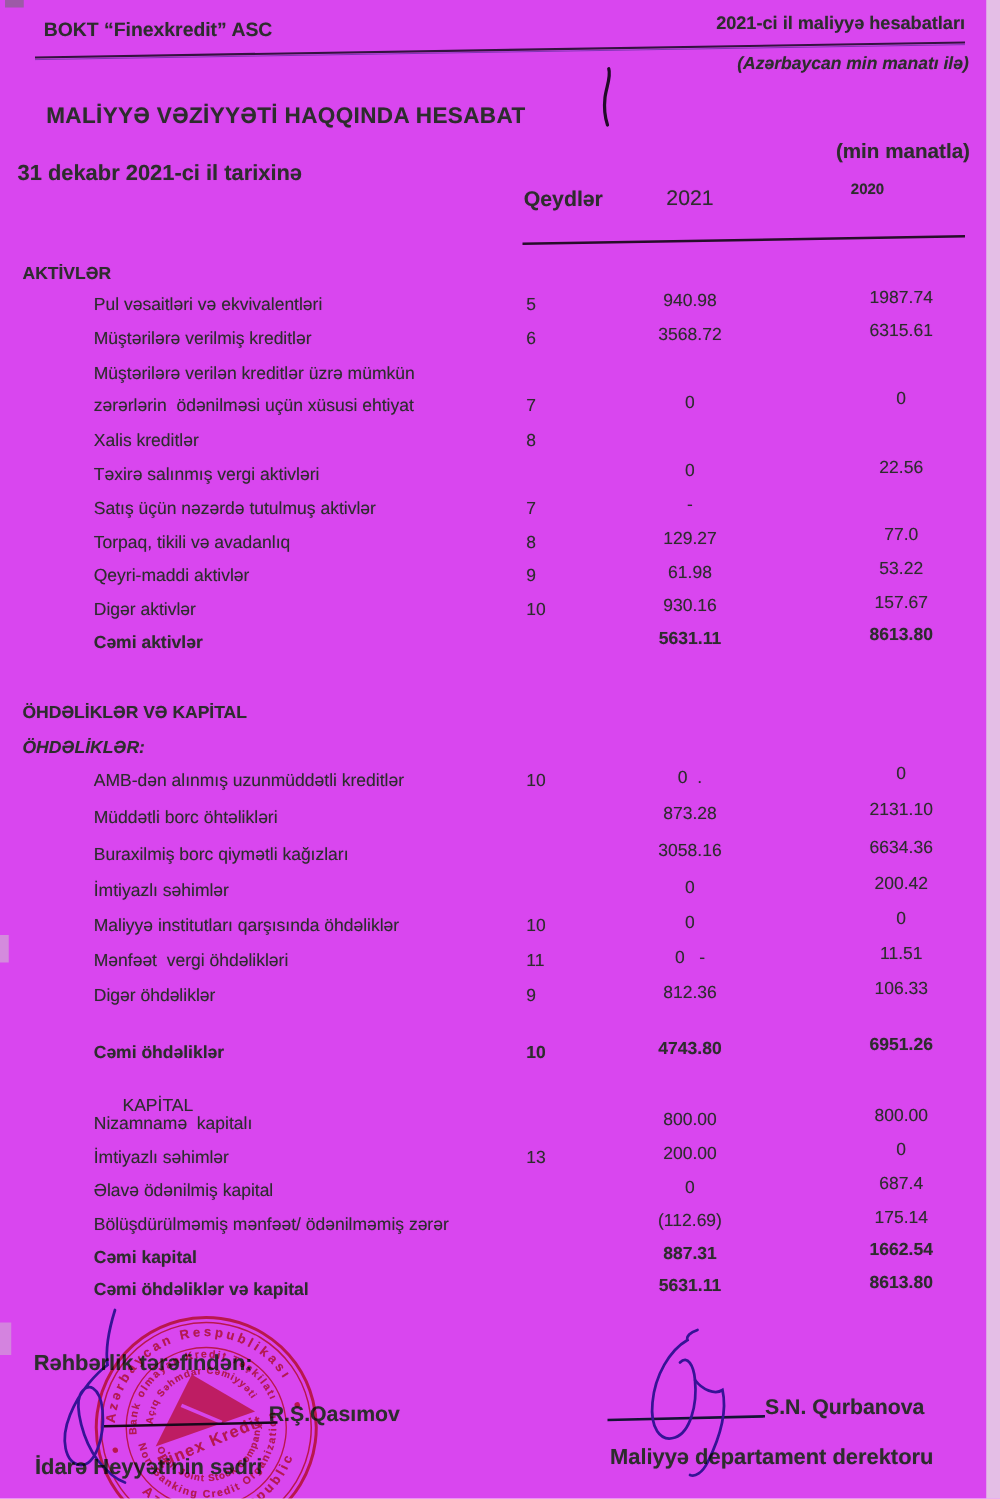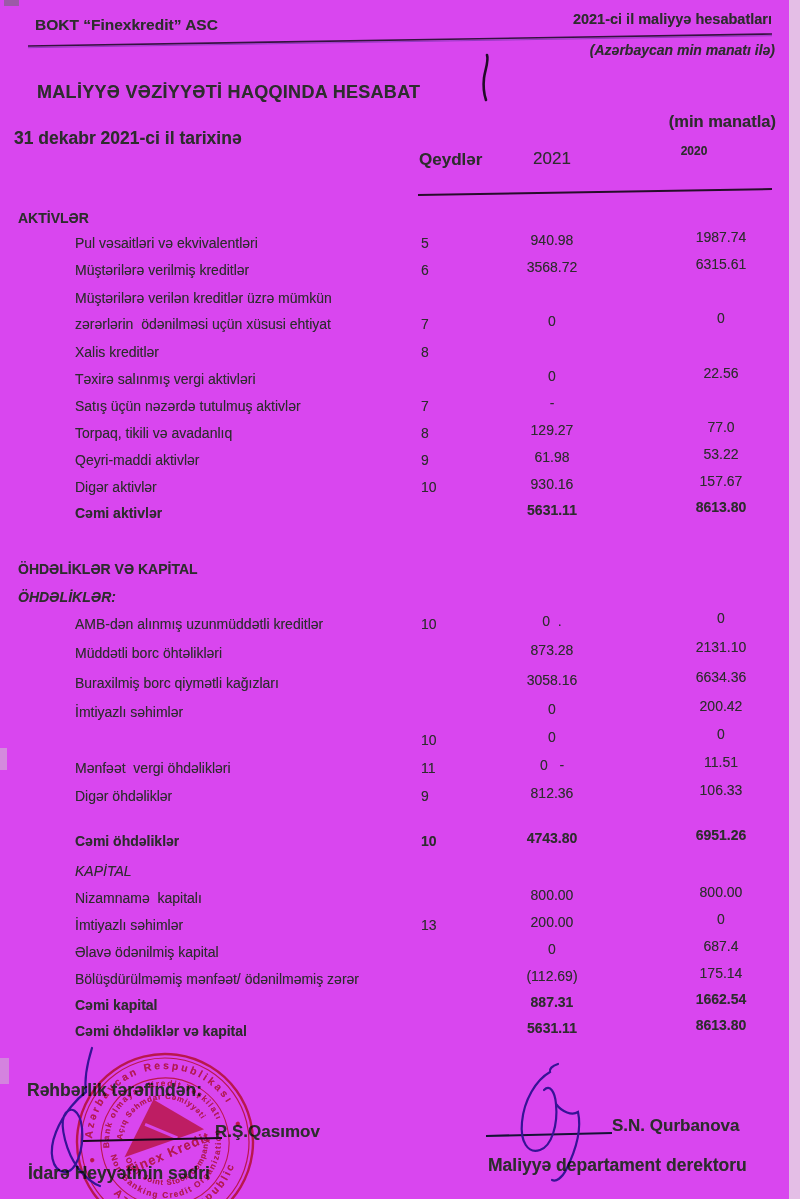--- a/index.html
+++ b/index.html
@@ -26,21 +26,21 @@
   .ch-2021{left:490px;width:124px;top:149px;text-align:center;font-size:17px;}
   .ch-2020{left:640px;width:108px;top:144px;text-align:center;font-weight:700;font-size:12px;}
 
   .r{position:absolute;left:0;width:100%;height:26px;font-size:14px;}
   .r .lbl{position:absolute;left:75px;white-space:nowrap;}
   .r .nt{position:absolute;left:421px;width:44px;}
   .r .va{position:absolute;left:490px;width:124px;text-align:center;top:-3px;}
   .r .vb{position:absolute;left:650px;width:142px;text-align:center;top:-6px;}
   .sec .lbl{left:18px;font-weight:700;}
   .sub .lbl{left:18px;font-weight:700;font-style:italic;}
-  .sub2 .lbl{left:75px;font-style:italic;}
+  .sub2 .lbl{left:98px;margin-top:13px;}
   .tot{font-weight:700;}
 
   .mgmt{left:27px;top:1080px;font-weight:700;font-size:17.5px;}
   .lname{left:215px;top:1122px;font-weight:700;font-size:17px;}
   .ltitle{left:28px;top:1163px;font-weight:700;font-size:17.5px;}
   .rname{left:612px;top:1116px;font-weight:700;font-size:17px;}
   .rtitle{left:488px;top:1155px;font-weight:700;font-size:17.5px;}
 
   .overlay{position:absolute;left:0;top:0;mix-blend-mode:multiply;pointer-events:none;}
   .stx{fill:#d64040;font-weight:700;font-family:"Liberation Sans",sans-serif;}
@@ -152,20 +152,21 @@
       <span class="lbl">Buraxilmiş borc qiymətli kağızları</span>
       <span class="va">3058.16</span>
       <span class="vb">6634.36</span>
     </div>
   <div class="r" style="top:704px">
       <span class="lbl">İmtiyazlı səhimlər</span>
       <span class="va">0</span>
       <span class="vb">200.42</span>
     </div>
   <div class="r" style="top:732px">
+      <span class="lbl">Maliyyə institutları qarşısında öhdəliklər</span>
       <span class="nt">10</span>
       <span class="va">0</span>
       <span class="vb">0</span>
     </div>
   <div class="r" style="top:760px">
       <span class="lbl">Mənfəət&nbsp; vergi öhdəlikləri</span>
       <span class="nt">11</span>
       <span class="va">0&nbsp;&nbsp; -</span>
       <span class="vb">11.51</span>
     </div>

